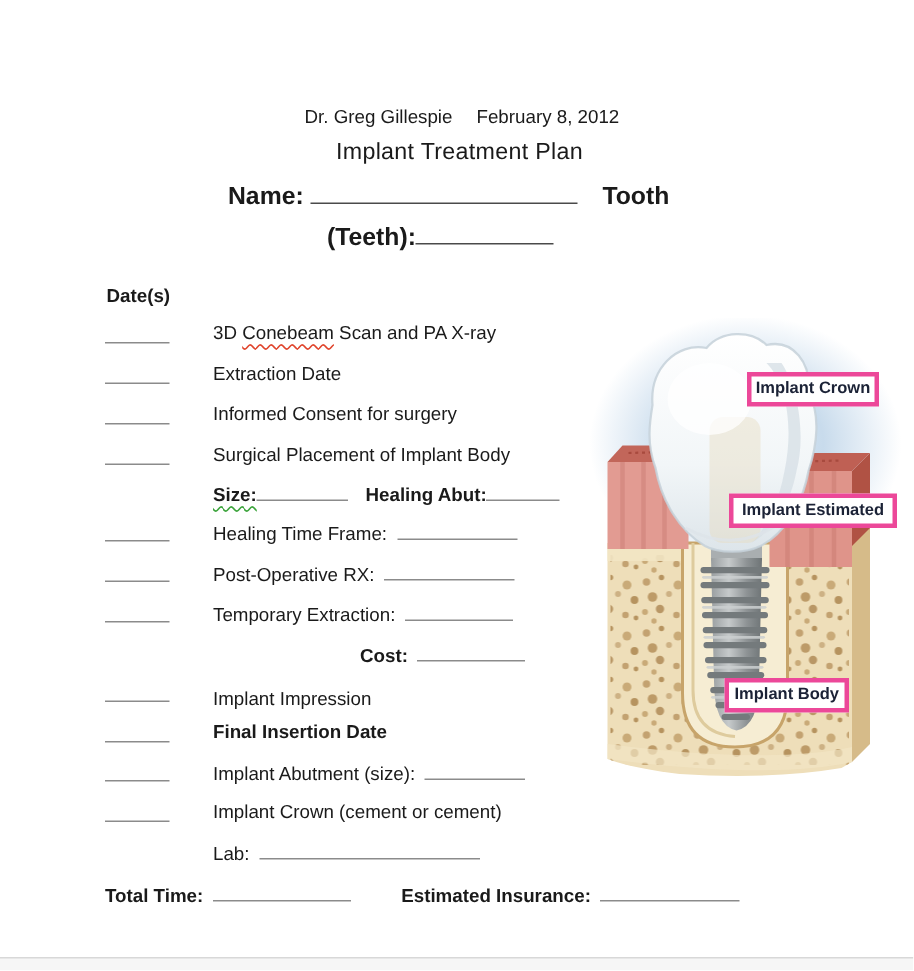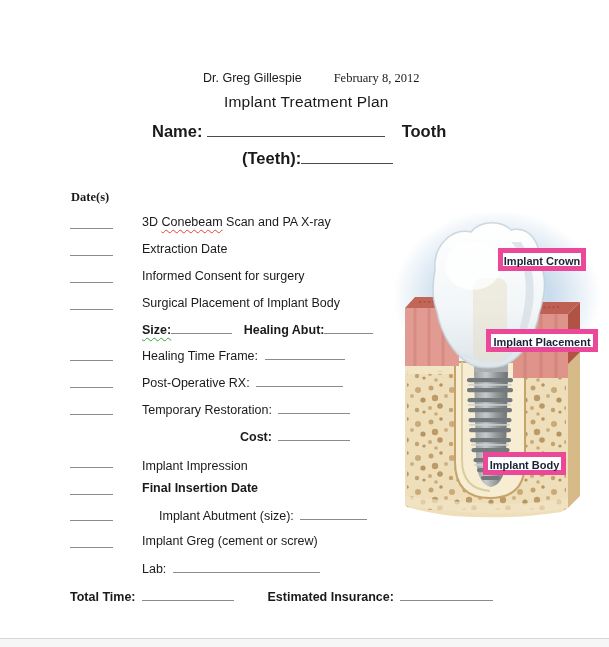--- a/index.html
+++ b/index.html
@@ -3,35 +3,35 @@
 <meta charset="utf-8">
 <style>
   html,body{margin:0;padding:0;background:#ffffff;}
   .page{
     position:relative;width:609px;height:647px;background:#ffffff;
     font-family:"Liberation Sans", sans-serif;color:#1a1a1a;overflow:hidden;
   }
   .abs{position:absolute;}
   .bold{font-weight:bold;}
   .byline{top:71px;left:203px;font-size:12.5px;white-space:nowrap;}
-  .byline .date-part{margin-left:32px;font-family:Liberation Serif, serif;}
+  .byline .date-part{margin-left:16px;}
   .doc-title{top:93px;left:224px;font-size:15.5px;letter-spacing:.2px;white-space:nowrap;}
   .name-line{top:122px;left:152px;font-size:16.5px;font-weight:bold;white-space:nowrap;}
-  .teeth-line{top:149px;left:218px;font-size:16.5px;font-weight:bold;white-space:nowrap;margin-left:24px;}
-  .dates-heading{top:190px;left:71px;font-size:12.5px;font-weight:bold;font-family:Liberation Serif, serif;}
+  .teeth-line{top:149px;left:218px;font-size:16.5px;font-weight:bold;white-space:nowrap;}
+  .dates-heading{top:190px;left:71px;font-size:12.5px;font-weight:bold;}
   .row{position:absolute;left:142px;font-size:12.5px;white-space:nowrap;line-height:15px;}
   .blank{display:inline-block;height:12px;border-bottom:1.4px solid #4a4a4a;vertical-align:baseline;}
   .blank.gray{border-bottom-color:#8b8b8b;}
   .dateline{position:absolute;left:70px;width:43px;height:0;border-bottom:1.4px solid #8b8b8b;}
   .wavy-red{text-decoration:underline wavy #e0442c;text-decoration-thickness:1px;text-underline-offset:2.5px;}
   .wavy-green{text-decoration:underline wavy #3aa33a;text-decoration-thickness:1px;text-underline-offset:2.5px;}
   .illustration{top:212px;left:393px;width:216px;height:326px;}
   .img-label{
     position:absolute;box-sizing:border-box;height:23px;background:#ffffff;
-    border:5px solid #ec4899;font-size:11px;font-weight:bold;color:#1b2236;
+    border:3px solid #ec4899;font-size:11px;font-weight:bold;color:#1b2236;
     text-align:center;line-height:17px;white-space:nowrap;
   }
   .label-crown{top:248px;left:498px;width:88px;}
   .label-abutment{top:329px;left:486px;width:112px;}
   .label-body{top:452px;left:483px;width:83px;}
   .bottom-bar{left:0;right:0;top:638px;height:9px;background:#f6f6f6;border-top:1px solid #d8d8d8;}
 </style>
 </head>
 <body>
 
@@ -82,39 +82,39 @@
     <span>Healing Time Frame:</span>
     <span class="blank gray" style="width:80px;margin-left:3px;"></span>
   </div>
 
   <div class="row" style="top:374px;">
     <span>Post-Operative RX:</span>
     <span class="blank gray" style="width:87px;margin-left:3px;"></span>
   </div>
 
   <div class="row" style="top:401px;">
-    <span>Temporary Restoration:</span>
+    <span>Temporary Extraction:</span>
     <span class="blank gray" style="width:72px;margin-left:3px;"></span>
   </div>
 
   <div class="row bold" style="top:428px;left:240px;">
     <span>Cost:</span>
     <span class="blank gray" style="width:72px;margin-left:3px;"></span>
   </div>
 
   <div class="row" style="top:459px;">Implant Impression</div>
 
   <div class="row bold" style="top:481px;text-align:right;">Final Insertion Date</div>
 
-  <div class="row" style="top:507px;margin-left:17px;">
+  <div class="row" style="top:507px;">
     <span>Implant Abutment (size):</span>
     <span class="blank gray" style="width:67px;margin-left:3px;"></span>
   </div>
 
-  <div class="row" style="top:534px;">Implant Greg (cement or screw)</div>
+  <div class="row" style="top:534px;">Implant Crown (cement or cement)</div>
 
   <div class="row" style="top:560px;">
     <span>Lab:</span>
     <span class="blank gray" style="width:147px;margin-left:3px;"></span>
   </div>
 
   <div class="row bold" style="top:588px;left:70px;">
     <span>Total Time:</span>
     <span class="blank gray" style="width:92px;margin-left:3px;"></span>
     <span style="margin-left:30px;">Estimated Insurance:</span>
@@ -214,18 +214,18 @@
                C154,64 152,84 146,102 C142,124 130,144 114,152 C104,157 86,157 77,152
                C60,142 48,122 44,100 C38,84 40,70 42,58 Z" fill="url(#crownG)" stroke="#c6d1d9" stroke-width="1.5" stroke-opacity="0.85"></path>
       <path d="M118,30 C132,44 136,74 130,102 C126,124 118,140 108,150 C122,142 134,124 138,102 C144,80 140,48 128,30 Z" fill="#d7e0e6" opacity="0.8"></path>
       <rect x="80" y="66" width="34" height="84" rx="9" fill="#e7dcc0" opacity="0.45"></rect>
       <ellipse cx="80" cy="54" rx="28" ry="24" fill="#ffffff" opacity="0.75"></ellipse>
       <path d="M64,140 Q97,158 128,136" fill="none" stroke="#dde4e9" stroke-width="2" opacity="0.8"></path>
     </svg>
   </div>
 
   <div class="img-label label-crown">Implant Crown</div>
-  <div class="img-label label-abutment">Implant Placement</div>
+  <div class="img-label label-abutment">Implant Estimated</div>
   <div class="img-label label-body">Implant Body</div>
 
   <div class="abs bottom-bar"></div>
 
 </div>
 
 </body></html>

